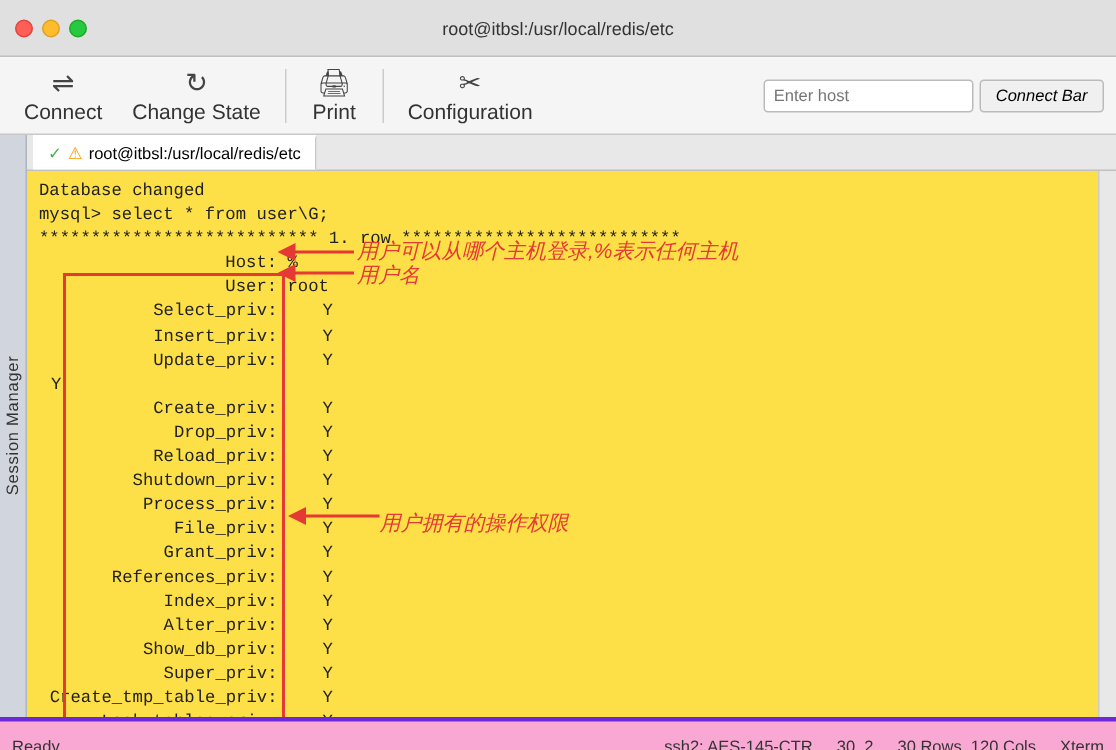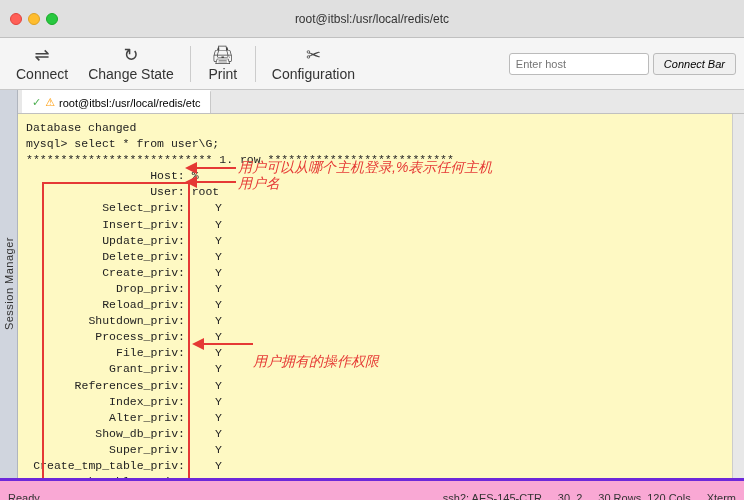--- a/index.html
+++ b/index.html
@@ -169,21 +169,21 @@
       font-size: 11px;
     }
     .tab-warning {
       color: #ff9900;
       font-size: 11px;
     }
 
     
     .terminal {
       flex: 1;
-      background: #fef9c3;
+      background: #fde047;
       padding: 6px 8px;
       font-family: "Menlo", "Courier New", monospace;
       font-size: 11.5px;
       color: #222;
       overflow-y: auto;
       line-height: 1.4;
       position: relative;
     }
     .terminal-line {
       white-space: pre;
@@ -321,21 +321,20 @@
             </div>
             <div class="priv-row">
               <span class="priv-label">Insert_priv:</span>
               <span class="priv-value"> Y</span>
             </div>
             <div class="priv-row">
               <span class="priv-label">Update_priv:</span>
               <span class="priv-value"> Y</span>
             </div>
             <div class="priv-row">
-              <span class="priv-label">Delete_priv:</span>
               <span class="priv-value"> Y</span>
             </div>
             <div class="priv-row">
               <span class="priv-label">Create_priv:</span>
               <span class="priv-value"> Y</span>
             </div>
             <div class="priv-row">
               <span class="priv-label">Drop_priv:</span>
               <span class="priv-value"> Y</span>
             </div>
@@ -410,21 +409,21 @@
 
         <svg class="arrow-svg" style="position:absolute;top:58px;left:168px;width:55px;height:20px;overflow:visible;">
           <defs>
             <marker id="arrowhead2" markerWidth="6" markerHeight="6" refX="3" refY="3" orient="auto">
               <polygon points="0 0, 6 3, 0 6" fill="#e53935"></polygon>
             </marker>
           </defs>
           <line x1="50" y1="10" x2="5" y2="10" stroke="#e53935" stroke-width="2" marker-end="url(#arrowhead2)"></line>
         </svg>
 
-        <div class="annotation" style="top:225px;left:235px;margin-top:13px;">
+        <div class="annotation" style="top:225px;left:235px;">
           <span class="annotation-text">用户拥有的操作权限</span>
         </div>
 
         <svg class="arrow-svg" style="position:absolute;top:210px;left:175px;width:65px;height:40px;overflow:visible;">
           <defs>
             <marker id="arrowhead3" markerWidth="6" markerHeight="6" refX="3" refY="3" orient="auto">
               <polygon points="0 0, 6 3, 0 6" fill="#e53935"></polygon>
             </marker>
           </defs>
           <path d="M60,20 Q30,20 5,20" fill="none" stroke="#e53935" stroke-width="2" marker-end="url(#arrowhead3)"></path>

